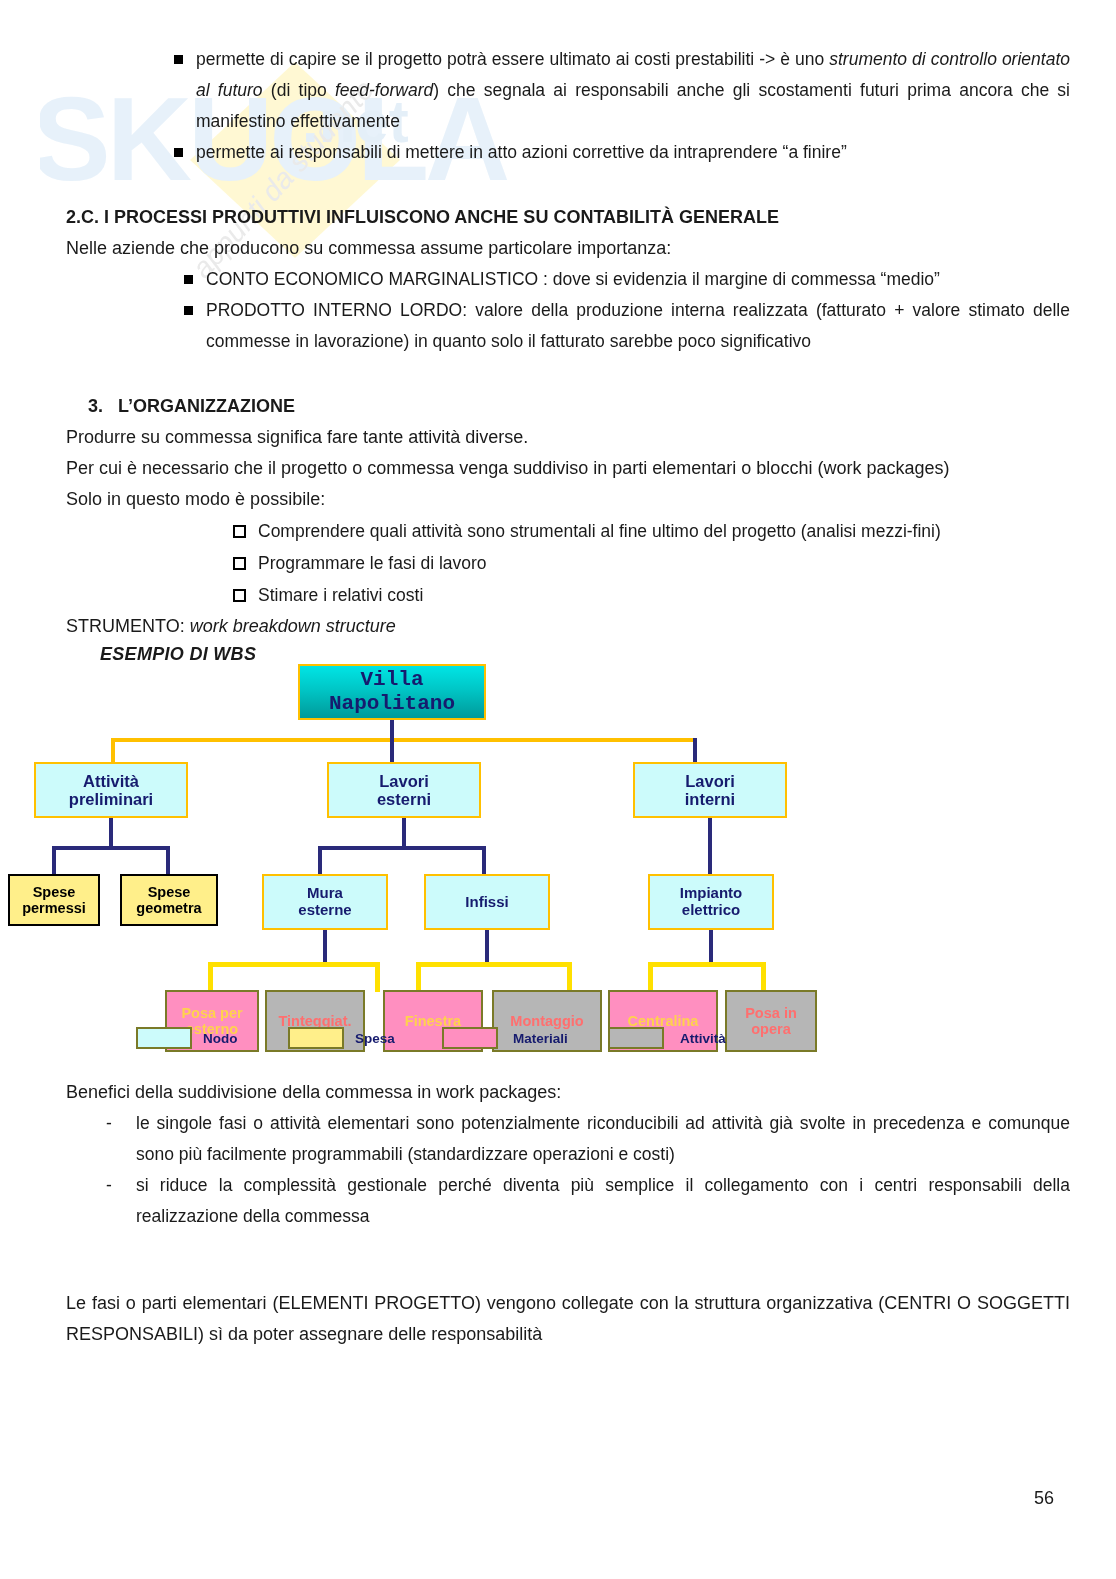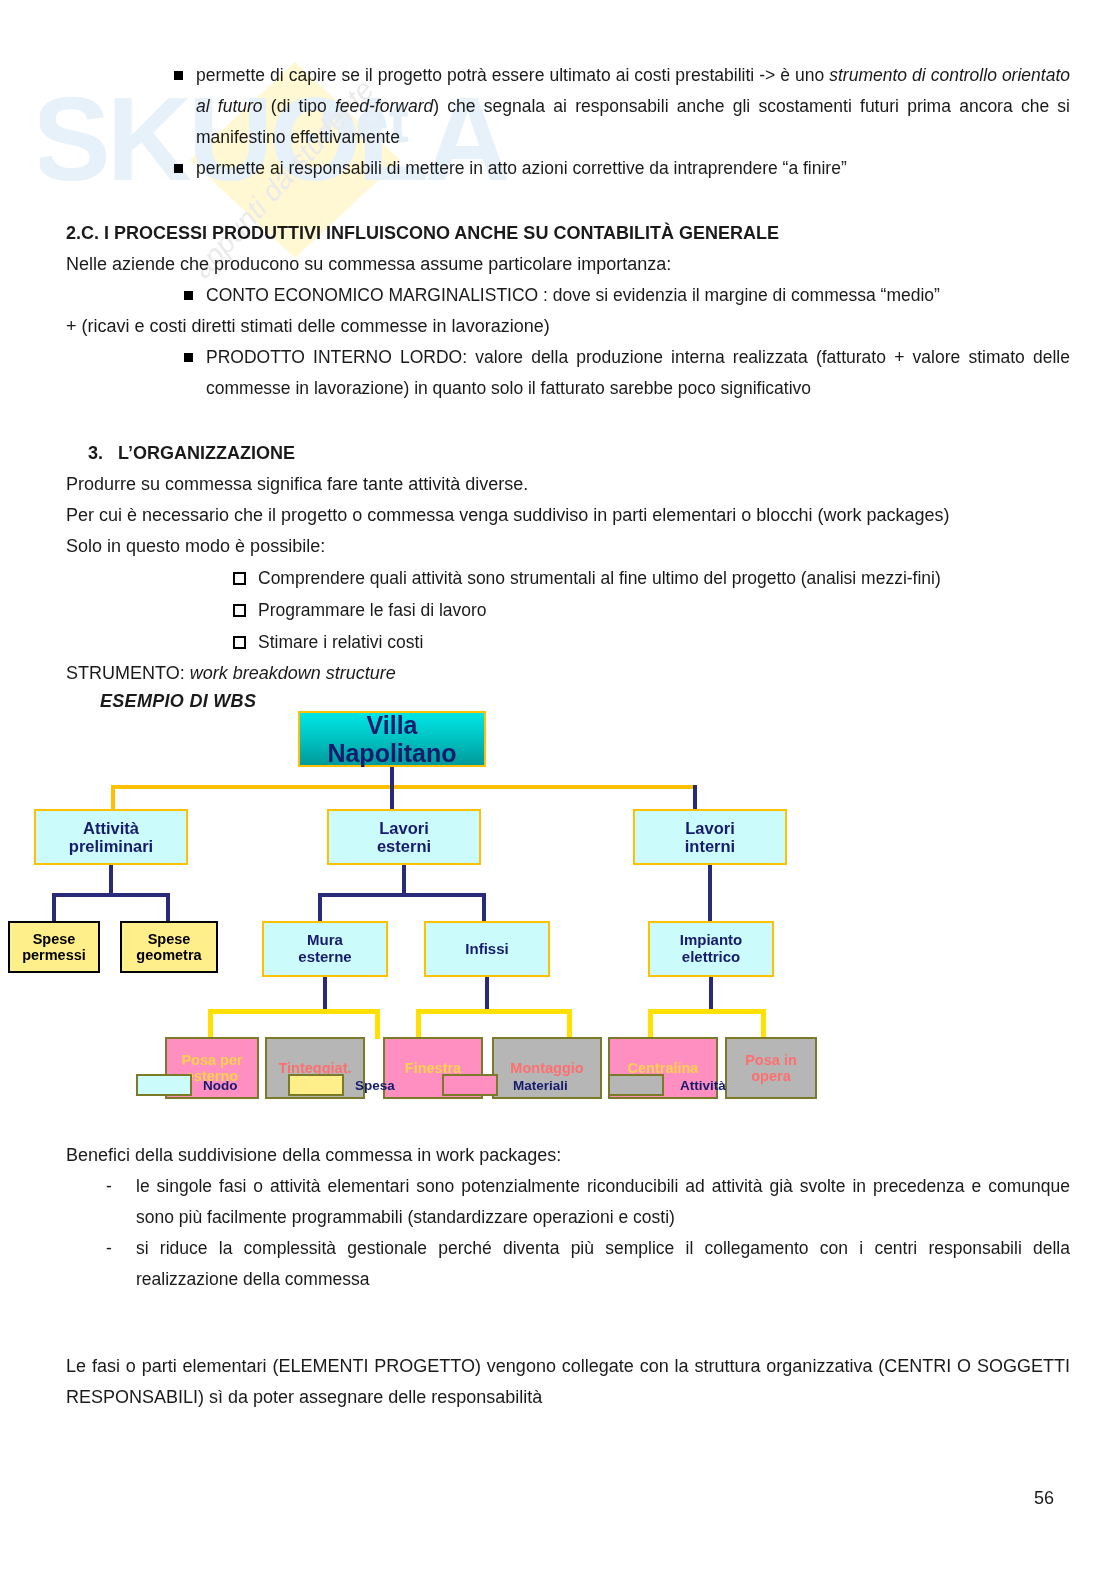--- a/index.html
+++ b/index.html
@@ -28,21 +28,20 @@
     height: 400px;
     pointer-events: none;
     z-index: 0;
   }
 
   
   .doc {
     position: relative;
     z-index: 2;
     padding: 0 46px 0 66px;
-    margin-top: 16px;
   }
   .para {
     font-size: 18px;
     line-height: 31px;
     margin: 0;
     text-align: justify;
     text-justify: inter-word;
   }
   .para.nojust { text-align: left; }
   .ital { font-style: italic; }
@@ -138,21 +137,22 @@
     align-items: center;
     justify-content: center;
     text-align: center;
     font-weight: bold;
     line-height: 1.12;
   }
   .n-root {
     background: linear-gradient(180deg, #00e5e5 0%, #00c6c6 45%, #009a9a 100%);
     border: 2px solid #ffc000;
     color: #161b6e;
-    font-size: 25px;
+    font-size: 21px;
+    font-family: Liberation Mono, monospace;
   }
   .n-lvl1 {
     background: #ccfbfb;
     border: 2px solid #ffc000;
     color: #161b6e;
     font-size: 16.5px;
   }
   .n-lvl2 {
     background: #ccfbfb;
     border: 2px solid #ffc000;
@@ -245,21 +245,20 @@
     <div class="spacer-lg"></div>
 
     <p class="para nojust bold">2.C. I PROCESSI PRODUTTIVI INFLUISCONO ANCHE SU CONTABILITÀ GENERALE</p>
     <p class="para nojust">Nelle aziende che producono su commessa assume particolare importanza:</p>
 
     <ul class="sqlist indent2">
       <li>
         <span>CONTO ECONOMICO MARGINALISTICO : dove si evidenzia il margine di commessa “medio”</span>
       </li>
     </ul>
-    <p class="para nojust">+ (ricavi e costi diretti stimati delle commesse in lavorazione)</p>
 
     <ul class="sqlist indent2">
       <li>
         <span>PRODOTTO INTERNO LORDO: valore della produzione interna realizzata (fatturato + valore stimato delle commesse in lavorazione) in quanto solo il fatturato sarebbe poco significativo</span>
       </li>
     </ul>
 
     <div class="spacer-lg"></div>
 
     <p class="para nojust bold" style="margin-left:22px">

